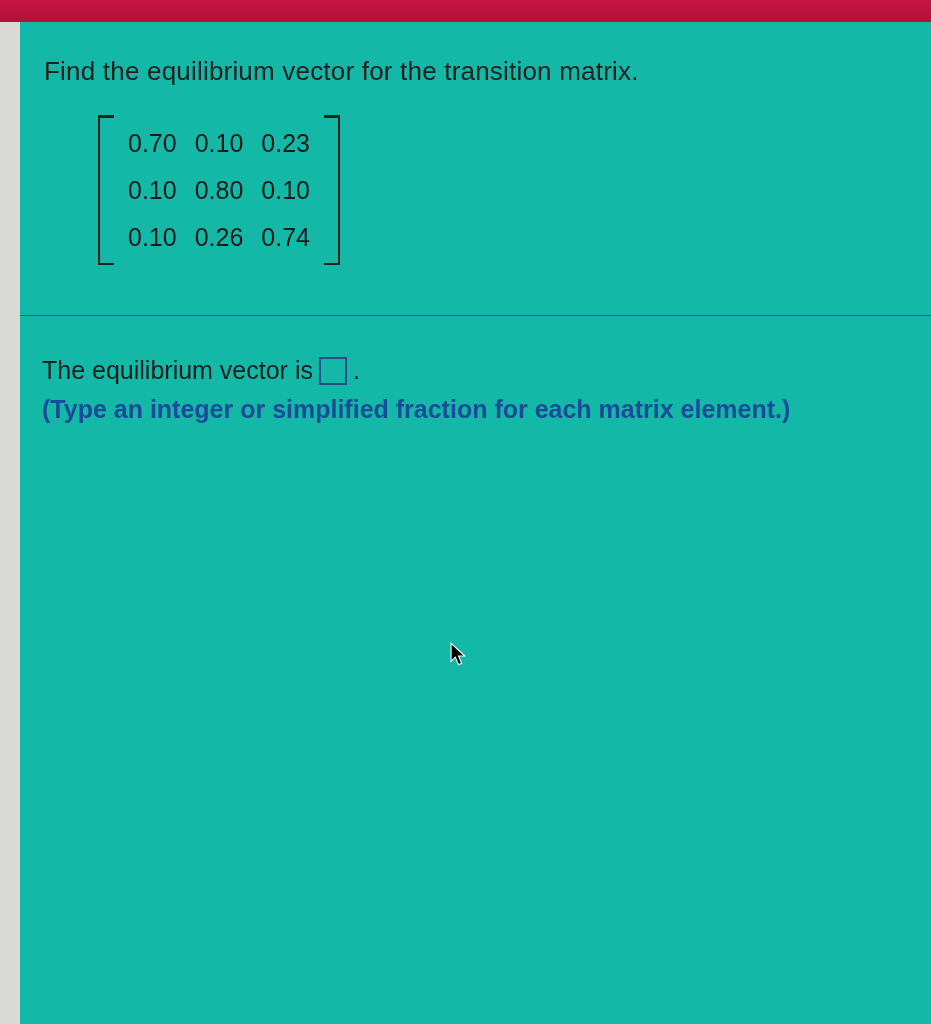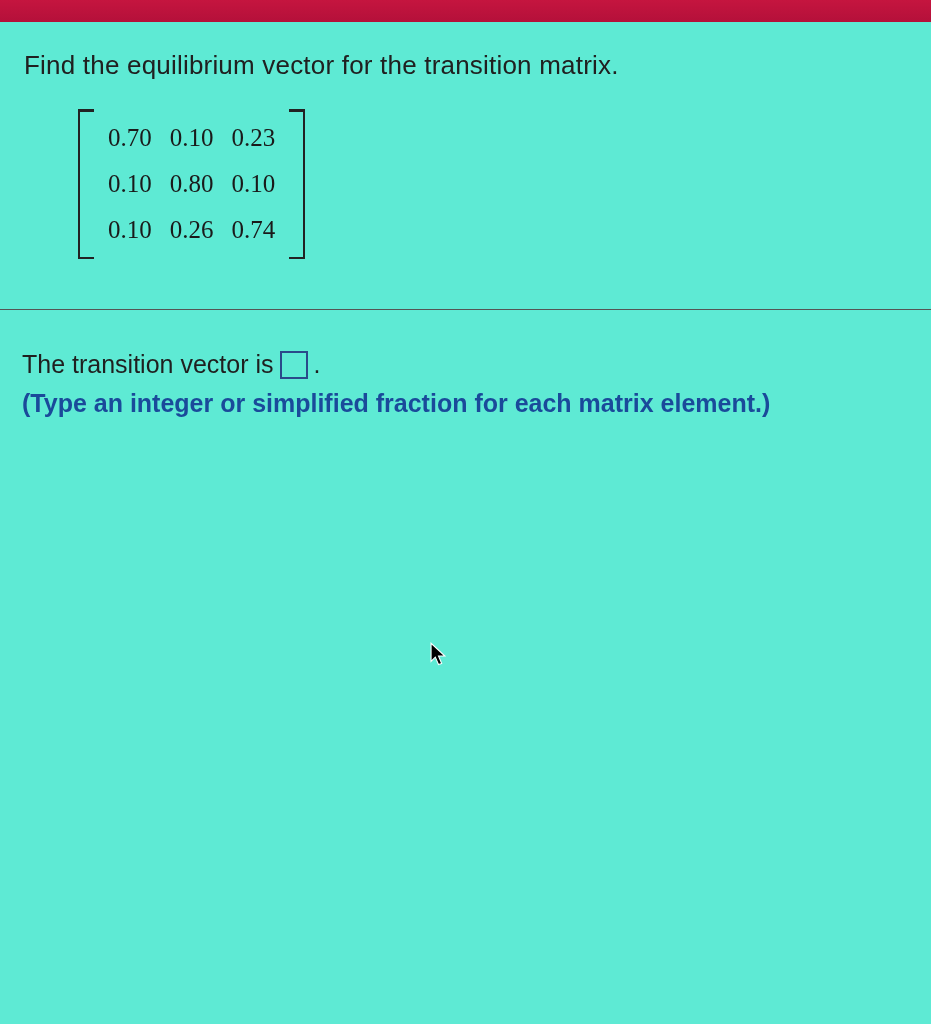--- a/index.html
+++ b/index.html
@@ -13,25 +13,26 @@
   body {
     background: #d9dad5;
     position: relative;
   }
   .topbar {
     height: 22px;
     width: 100%;
     background: linear-gradient(#c5153f, #b4103a);
   }
   .page {
-    padding: 20px 20px 0 20px;
+    padding: 26px 20px 0 20px;
     box-sizing: border-box;
-    background: #5eead4;
+    background: #14b8a6;
     min-height: calc(100% - 22px);
     position: relative;
+    margin-left: 20px;
   }
   .prompt {
     font-size: 26px;
     color: #202020;
     margin: 8px 0 28px 4px;
     letter-spacing: 0.2px;
   }
   .matrix-wrap {
     display: flex;
     align-items: stretch;
@@ -65,21 +66,21 @@
   .bracket.right::after  { bottom: 0; right: 0; }
   .matrix {
     display: grid;
     grid-template-columns: repeat(3, auto);
     column-gap: 18px;
     row-gap: 18px;
     align-content: center;
     padding: 0 14px;
     font-size: 25px;
     color: #1a1a1a;
-    font-family: Liberation Serif, serif;
+    font-family: Liberation Sans, sans-serif;
   }
   .divider {
     border: none;
     border-top: 1px solid #555;
     margin: 30px -20px 40px -20px;
   }
   .answer-line {
     font-size: 25px;
     color: #1f1f1f;
     margin-left: 2px;
@@ -135,21 +136,21 @@
       <span>0.10</span>
       <span>0.26</span>
       <span>0.74</span>
     </div>
     <div class="bracket right"></div>
   </div>
 
   <hr class="divider">
 
   <div class="answer-line">
-    <span>The transition vector is</span>
+    <span>The equilibrium vector is</span>
     <span class="answer-input"></span>
     <span>.</span>
   </div>
 
   <div class="hint">(Type an integer or simplified fraction for each matrix element.)</div>
 
   <svg class="cursor-icon" viewBox="0 0 16 24">
     <path d="M1 1 L1 18 L5 14 L8 21 L11 20 L8 13 L14 13 Z" fill="#000" stroke="#fff" stroke-width="1"></path>
   </svg>
 

